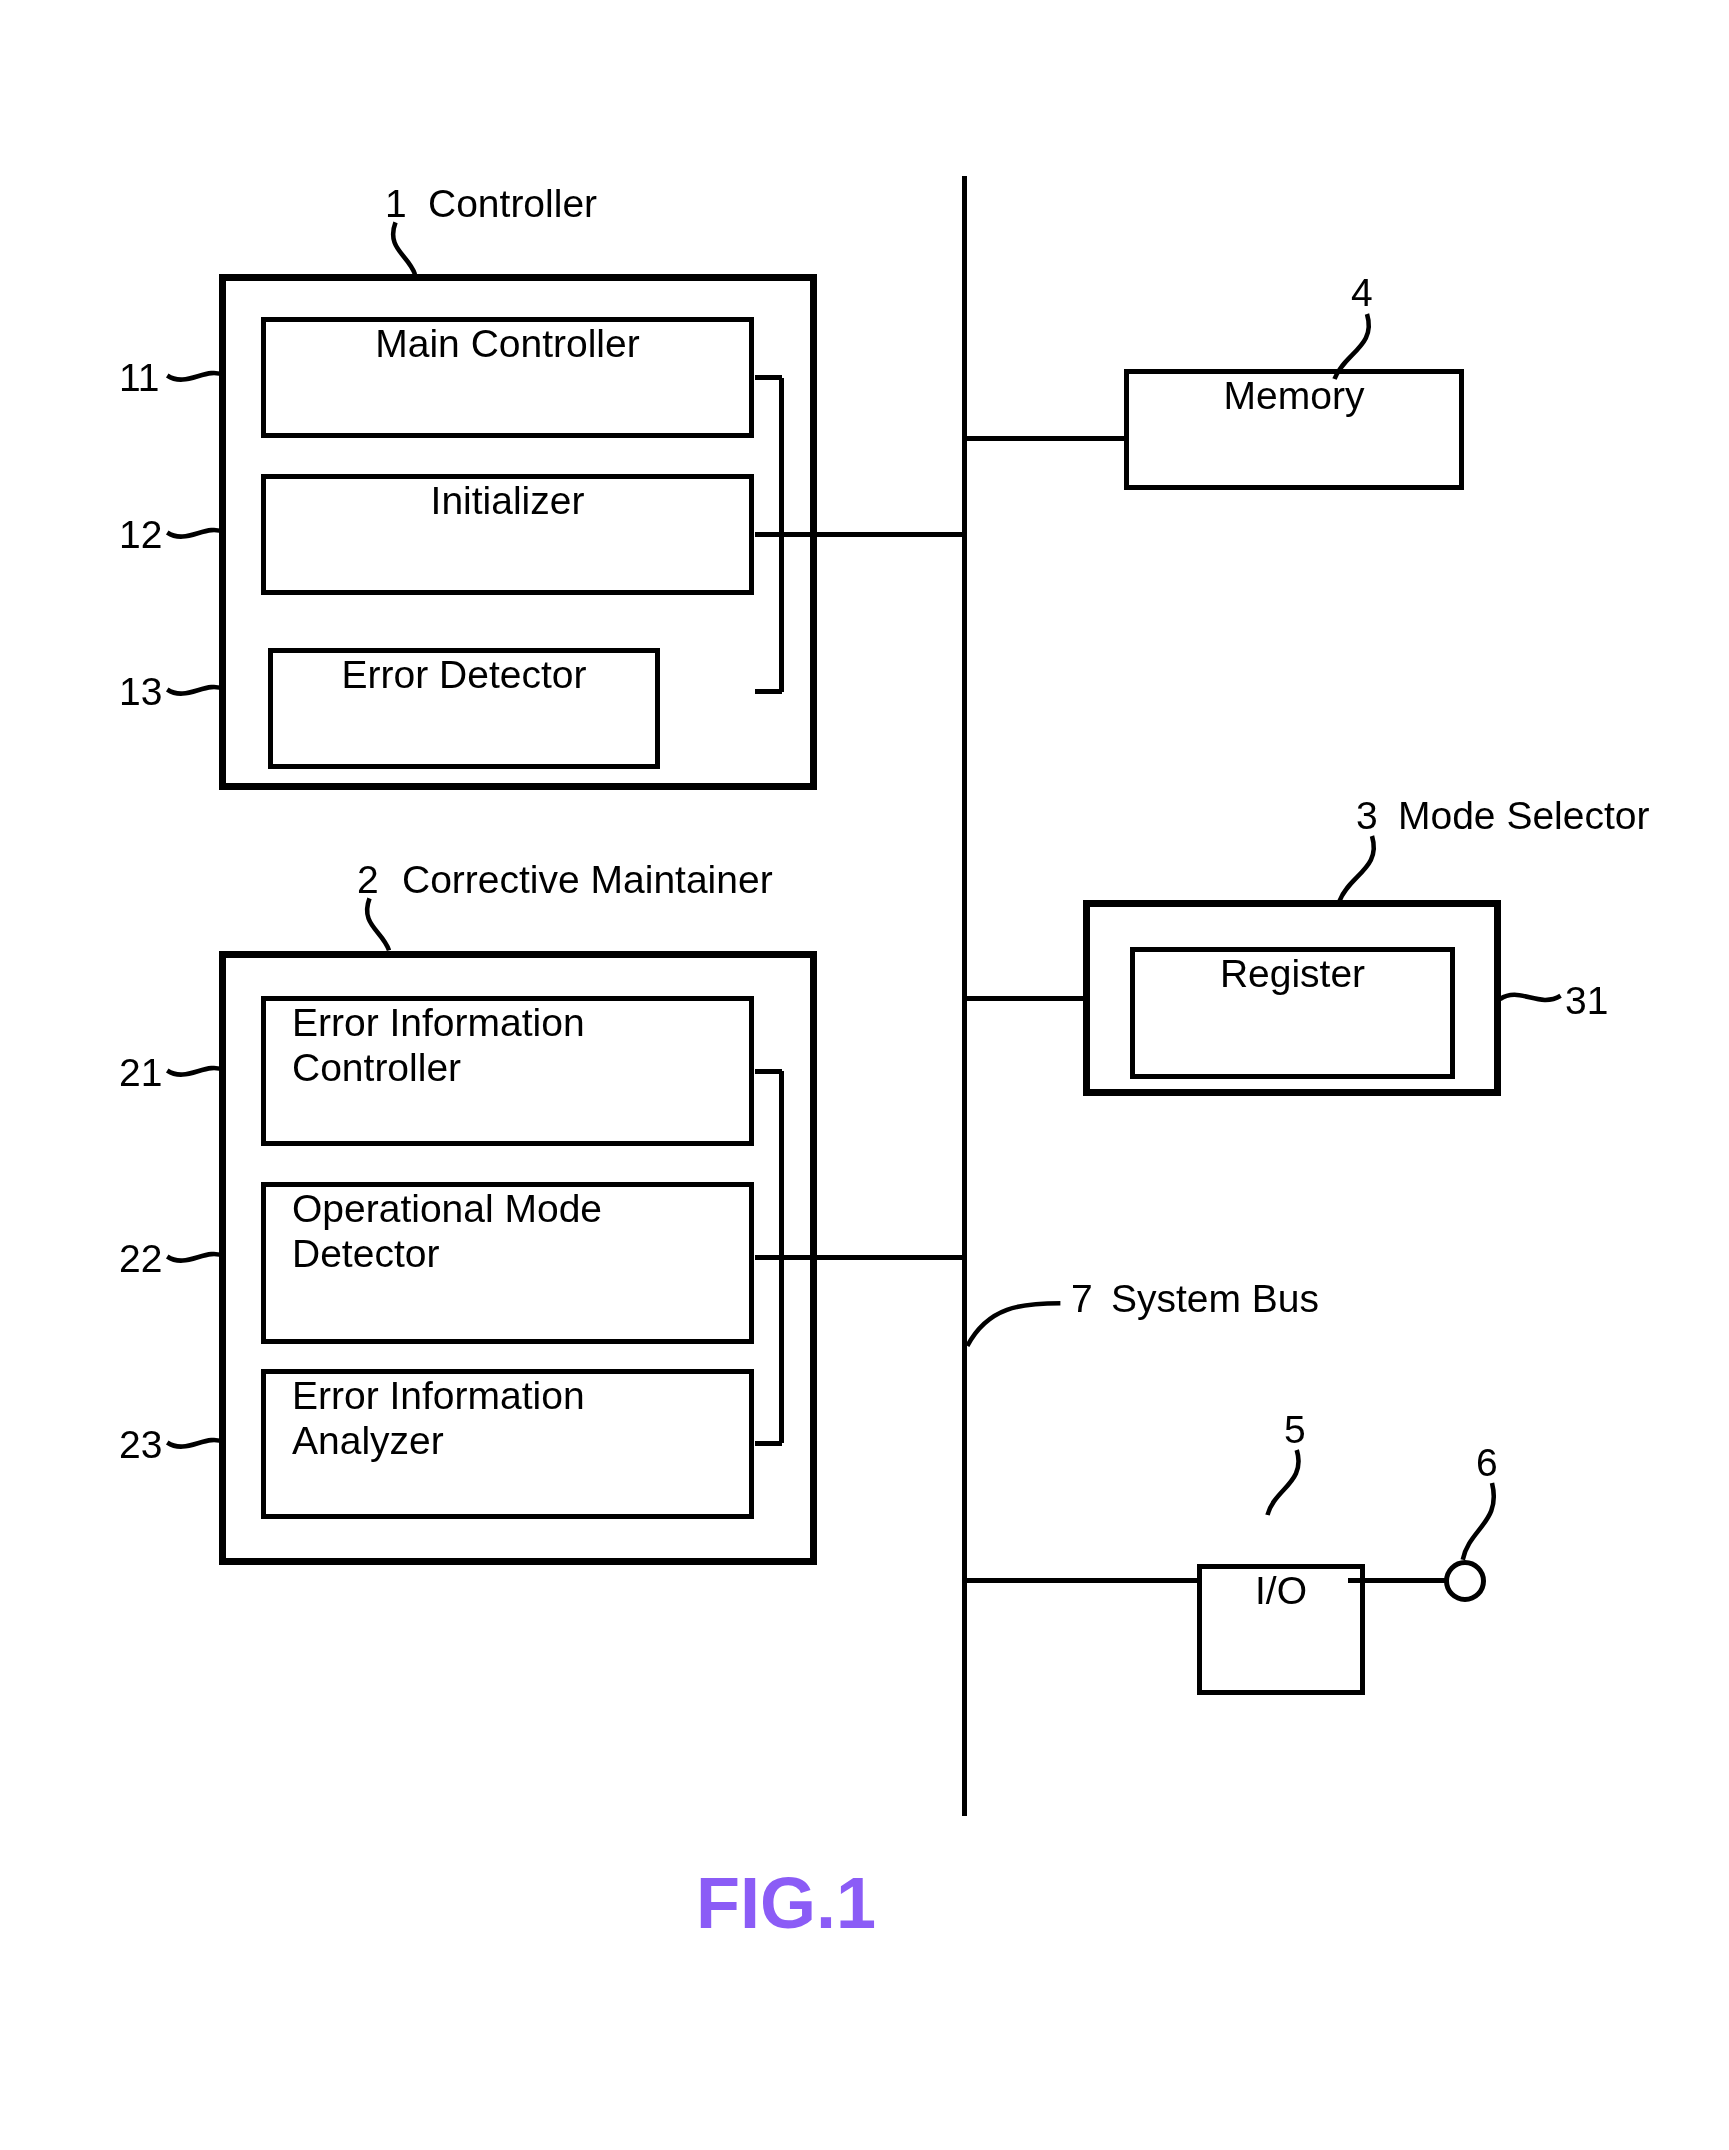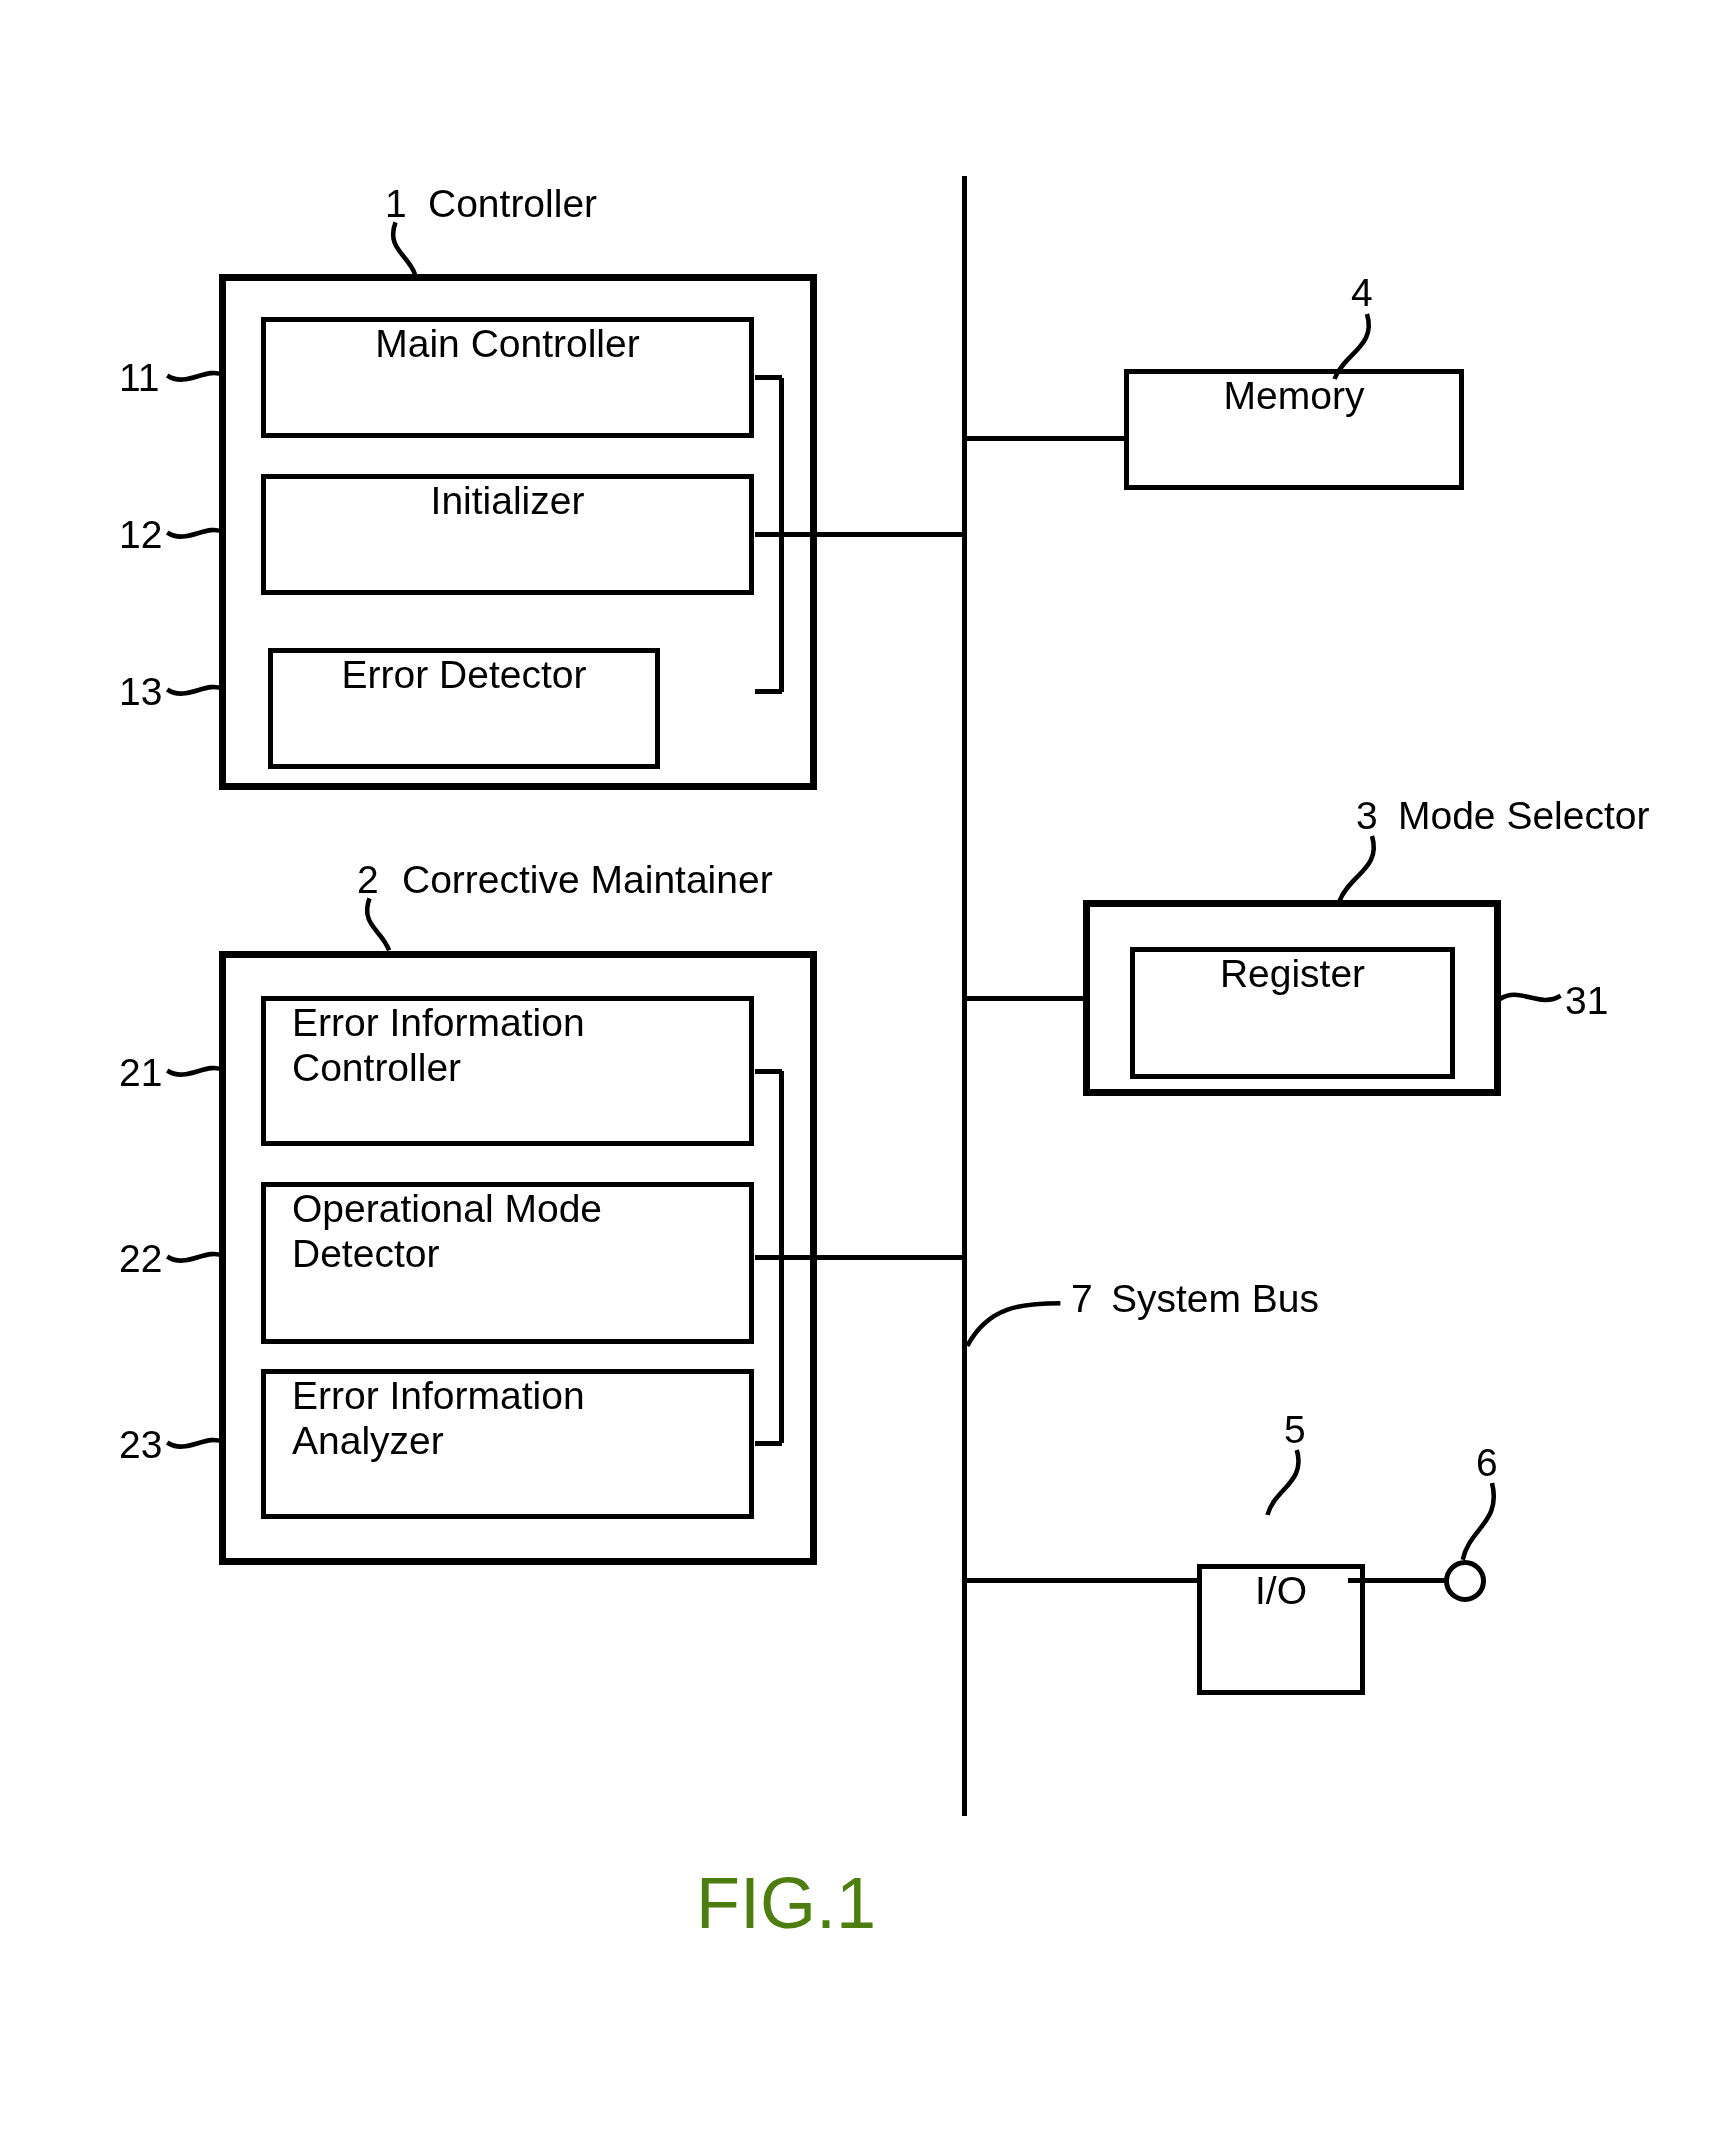--- a/index.html
+++ b/index.html
@@ -44,22 +44,22 @@
   }
   .hline, .vline {
     position: absolute;
     background: #000;
   }
   .hline { height: 5.2px; }
   .vline { width: 5.2px; }
   .fig-title {
     position: absolute;
     font-size: 72px;
-    font-weight: normal;
-    color: #4d7c0f;
+    font-weight: bold;
+    color: #8b5cf6;
   }
   .circle {
     position: absolute;
     border: 5.2px solid #000;
     border-radius: 50%;
     box-sizing: border-box;
     background: #fff;
   }
   svg.lead {
     position: absolute;

